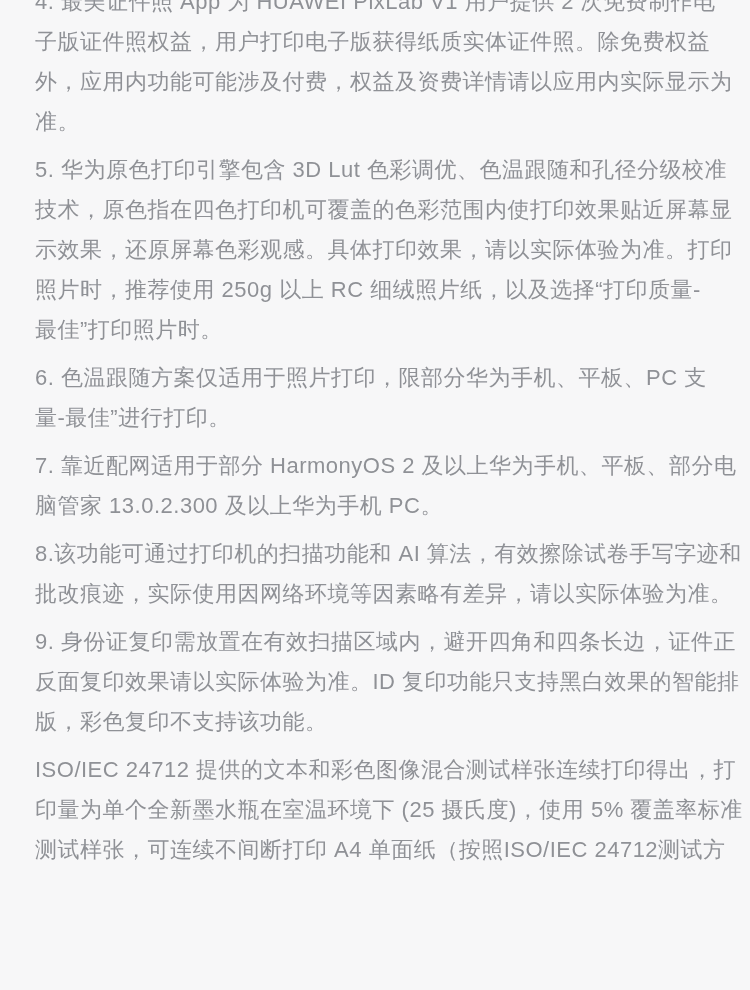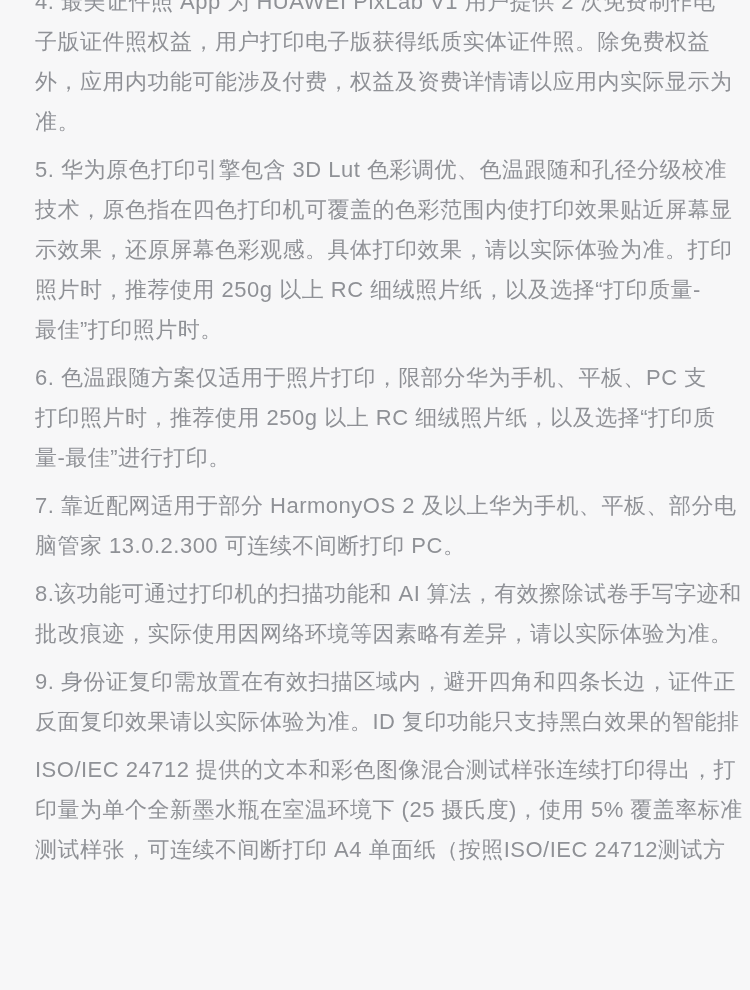--- a/index.html
+++ b/index.html
@@ -44,33 +44,33 @@
     </div>
     <div class="note">
       <div class="note-line">5. 华为原色打印引擎包含 3D Lut 色彩调优、色温跟随和孔径分级校准</div>
       <div class="note-line">技术，原色指在四色打印机可覆盖的色彩范围内使打印效果贴近屏幕显</div>
       <div class="note-line">示效果，还原屏幕色彩观感。具体打印效果，请以实际体验为准。打印</div>
       <div class="note-line">照片时，推荐使用 250g 以上 RC 细绒照片纸，以及选择“打印质量-</div>
       <div class="note-line">最佳”打印照片时。</div>
     </div>
     <div class="note">
       <div class="note-line">6. 色温跟随方案仅适用于照片打印，限部分华为手机、平板、PC 支</div>
-      <div class="note-line">打印照片时，推荐使用 250g 以上 RC 细绒照片纸，以及选择“打印质</div>
       <div class="note-line">量-最佳”进行打印。</div>
     </div>
     <div class="note">
       <div class="note-line">7. 靠近配网适用于部分 HarmonyOS 2 及以上华为手机、平板、部分电</div>
-      <div class="note-line">脑管家 13.0.2.300 可连续不间断打印 PC。</div>
+      <div class="note-line">脑管家 13.0.2.300 及以上华为手机 PC。</div>
     </div>
     <div class="note">
       <div class="note-line">8.该功能可通过打印机的扫描功能和 AI 算法，有效擦除试卷手写字迹和</div>
       <div class="note-line">批改痕迹，实际使用因网络环境等因素略有差异，请以实际体验为准。</div>
     </div>
     <div class="note">
       <div class="note-line">9. 身份证复印需放置在有效扫描区域内，避开四角和四条长边，证件正</div>
       <div class="note-line">反面复印效果请以实际体验为准。ID 复印功能只支持黑白效果的智能排</div>
+      <div class="note-line">版，彩色复印不支持该功能。</div>
     </div>
     <div class="note">
       <div class="note-line">ISO/IEC 24712 提供的文本和彩色图像混合测试样张连续打印得出，打</div>
       <div class="note-line">印量为单个全新墨水瓶在室温环境下 (25 摄氏度)，使用 5% 覆盖率标准</div>
       <div class="note-line">测试样张，可连续不间断打印 A4 单面纸（按照ISO/IEC 24712测试方</div>
     </div>
   </div>
 
 </body></html>

